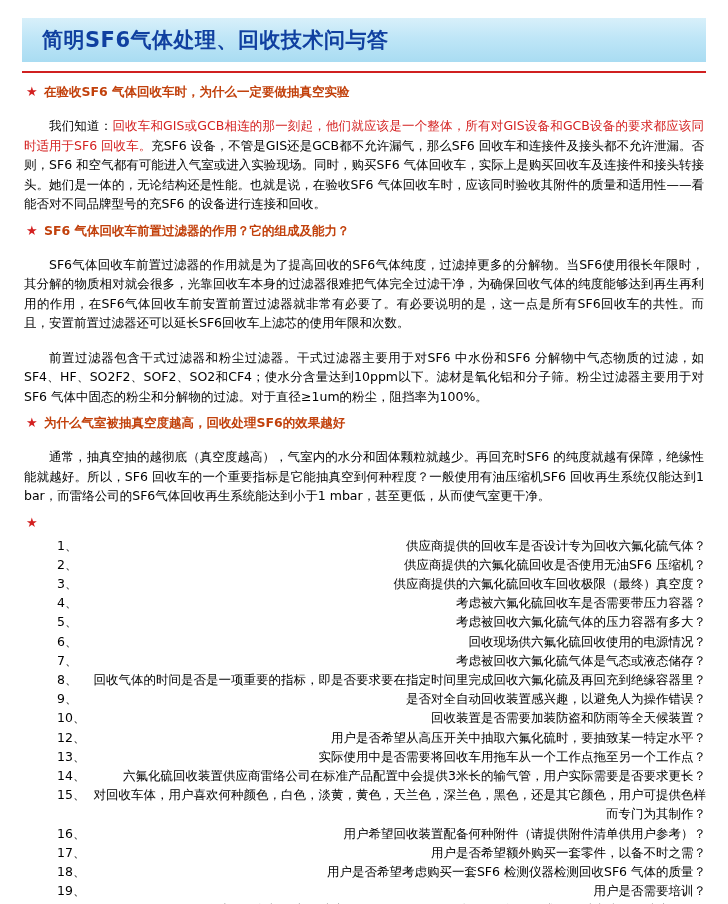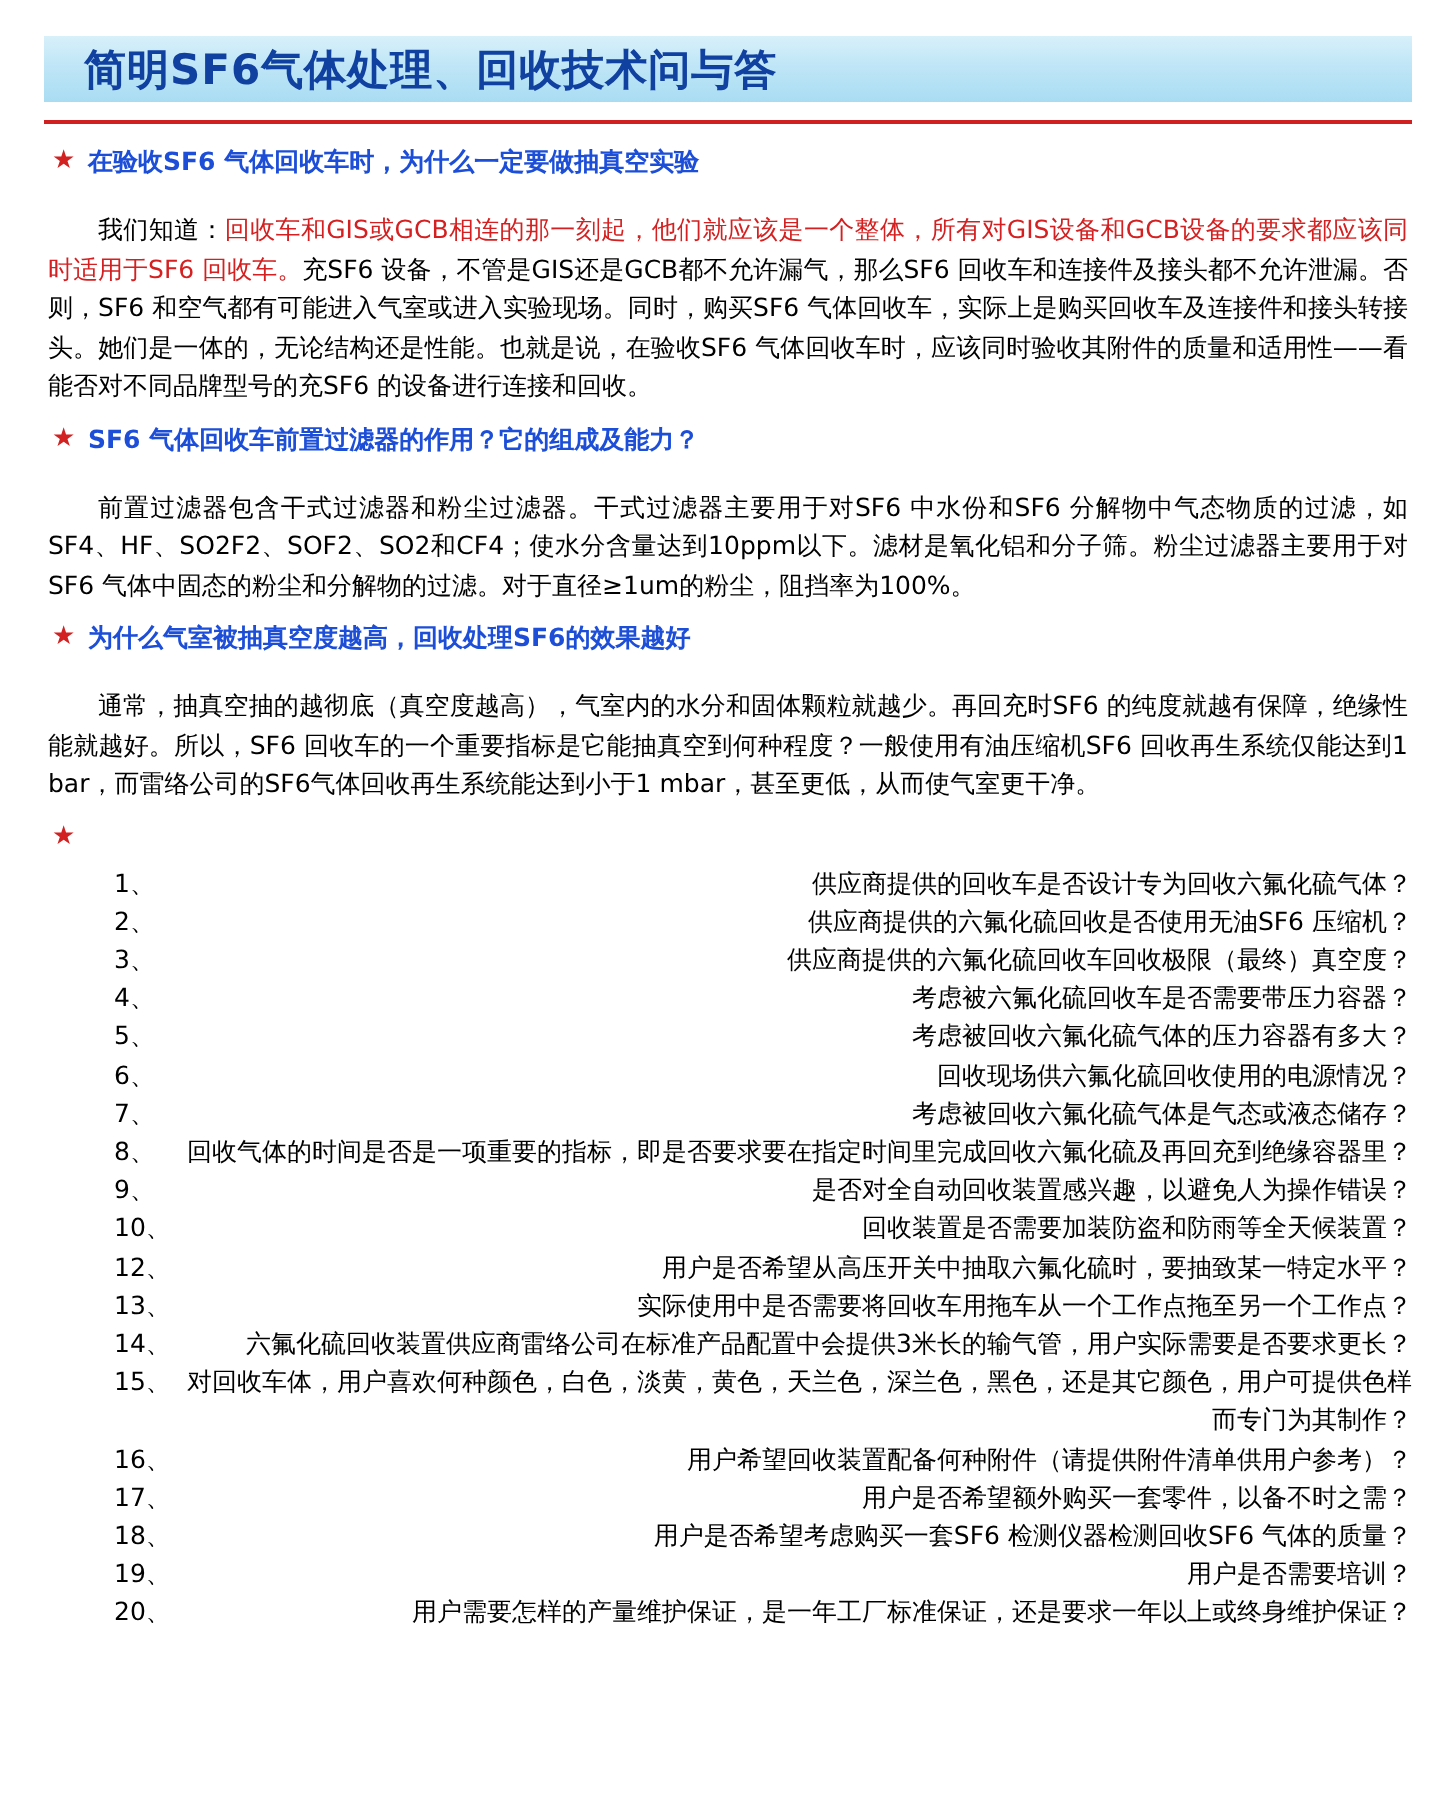--- a/index.html
+++ b/index.html
@@ -19,21 +19,21 @@
   .page {
     width: 728px;
     height: 904px;
     box-sizing: border-box;
     padding: 0 22px;
     position: relative;
   }
   
   .title-band {
     margin-top: 18px;
-    height: 33px;
+    height: 44px;
     background: linear-gradient(to bottom, #d8f0fa 0%, #bfe6f7 45%, #a9dcf2 100%);
     display: flex;
     align-items: center;
     padding-left: 20px;
     box-sizing: border-box;
   }
   .title-band .title-text {
     color: #1040a0;
     font-size: 21px;
     font-weight: bold;
@@ -56,21 +56,21 @@
     color: #d32020;
     font-size: 13px;
     line-height: 18px;
     width: 22px;
     flex: 0 0 22px;
     text-align: left;
     padding-left: 4px;
     box-sizing: border-box;
   }
   .qheading .qtext {
-    color: #1d4ed8;
+    color: #c2410c;
     font-size: 12.5px;
     font-weight: bold;
     line-height: 18px;
   }
   .para {
     line-height: 19.5px;
     text-align: justify;
     margin: 0 0 2px 0;
     padding: 0 2px 0 2px;
     font-size: 12.5px;
@@ -115,20 +115,21 @@
     <span class="qtext">在验收SF6 气体回收车时，为什么一定要做抽真空实验</span>
   </div>
   <p class="para indent">
     <span>我们知道：</span><span class="red">回收车和GIS或GCB相连的那一刻起，他们就应该是一个整体，所有对GIS设备和GCB设备的要求都应该同时适用于SF6 回收车。</span><span>充SF6 设备，不管是GIS还是GCB都不允许漏气，那么SF6 回收车和连接件及接头都不允许泄漏。否则，SF6 和空气都有可能进入气室或进入实验现场。同时，购买SF6 气体回收车，实际上是购买回收车及连接件和接头转接头。她们是一体的，无论结构还是性能。也就是说，在验收SF6 气体回收车时，应该同时验收其附件的质量和适用性——看能否对不同品牌型号的充SF6 的设备进行连接和回收。</span>
   </p>
 
   <div class="qheading">
     <span class="star">★</span>
     <span class="qtext">SF6 气体回收车前置过滤器的作用？它的组成及能力？</span>
   </div>
+  <p class="para indent">SF6气体回收车前置过滤器的作用就是为了提高回收的SF6气体纯度，过滤掉更多的分解物。当SF6使用很长年限时，其分解的物质相对就会很多，光靠回收车本身的过滤器很难把气体完全过滤干净，为确保回收气体的纯度能够达到再生再利用的作用，在SF6气体回收车前安置前置过滤器就非常有必要了。有必要说明的是，这一点是所有SF6回收车的共性。而且，安置前置过滤器还可以延长SF6回收车上滤芯的使用年限和次数。</p>
   <p class="para indent">前置过滤器包含干式过滤器和粉尘过滤器。干式过滤器主要用于对SF6 中水份和SF6 分解物中气态物质的过滤，如SF4、HF、SO2F2、SOF2、SO2和CF4；使水分含量达到10ppm以下。滤材是氧化铝和分子筛。粉尘过滤器主要用于对SF6 气体中固态的粉尘和分解物的过滤。对于直径≥1um的粉尘，阻挡率为100%。</p>
 
   <div class="qheading">
     <span class="star">★</span>
     <span class="qtext">为什么气室被抽真空度越高，回收处理SF6的效果越好</span>
   </div>
   <p class="para indent">通常，抽真空抽的越彻底（真空度越高），气室内的水分和固体颗粒就越少。再回充时SF6 的纯度就越有保障，绝缘性能就越好。所以，SF6 回收车的一个重要指标是它能抽真空到何种程度？一般使用有油压缩机SF6 回收再生系统仅能达到1 bar，而雷络公司的SF6气体回收再生系统能达到小于1 mbar，甚至更低，从而使气室更干净。</p>
 
   <div class="qheading">
     <span class="star">★</span>

